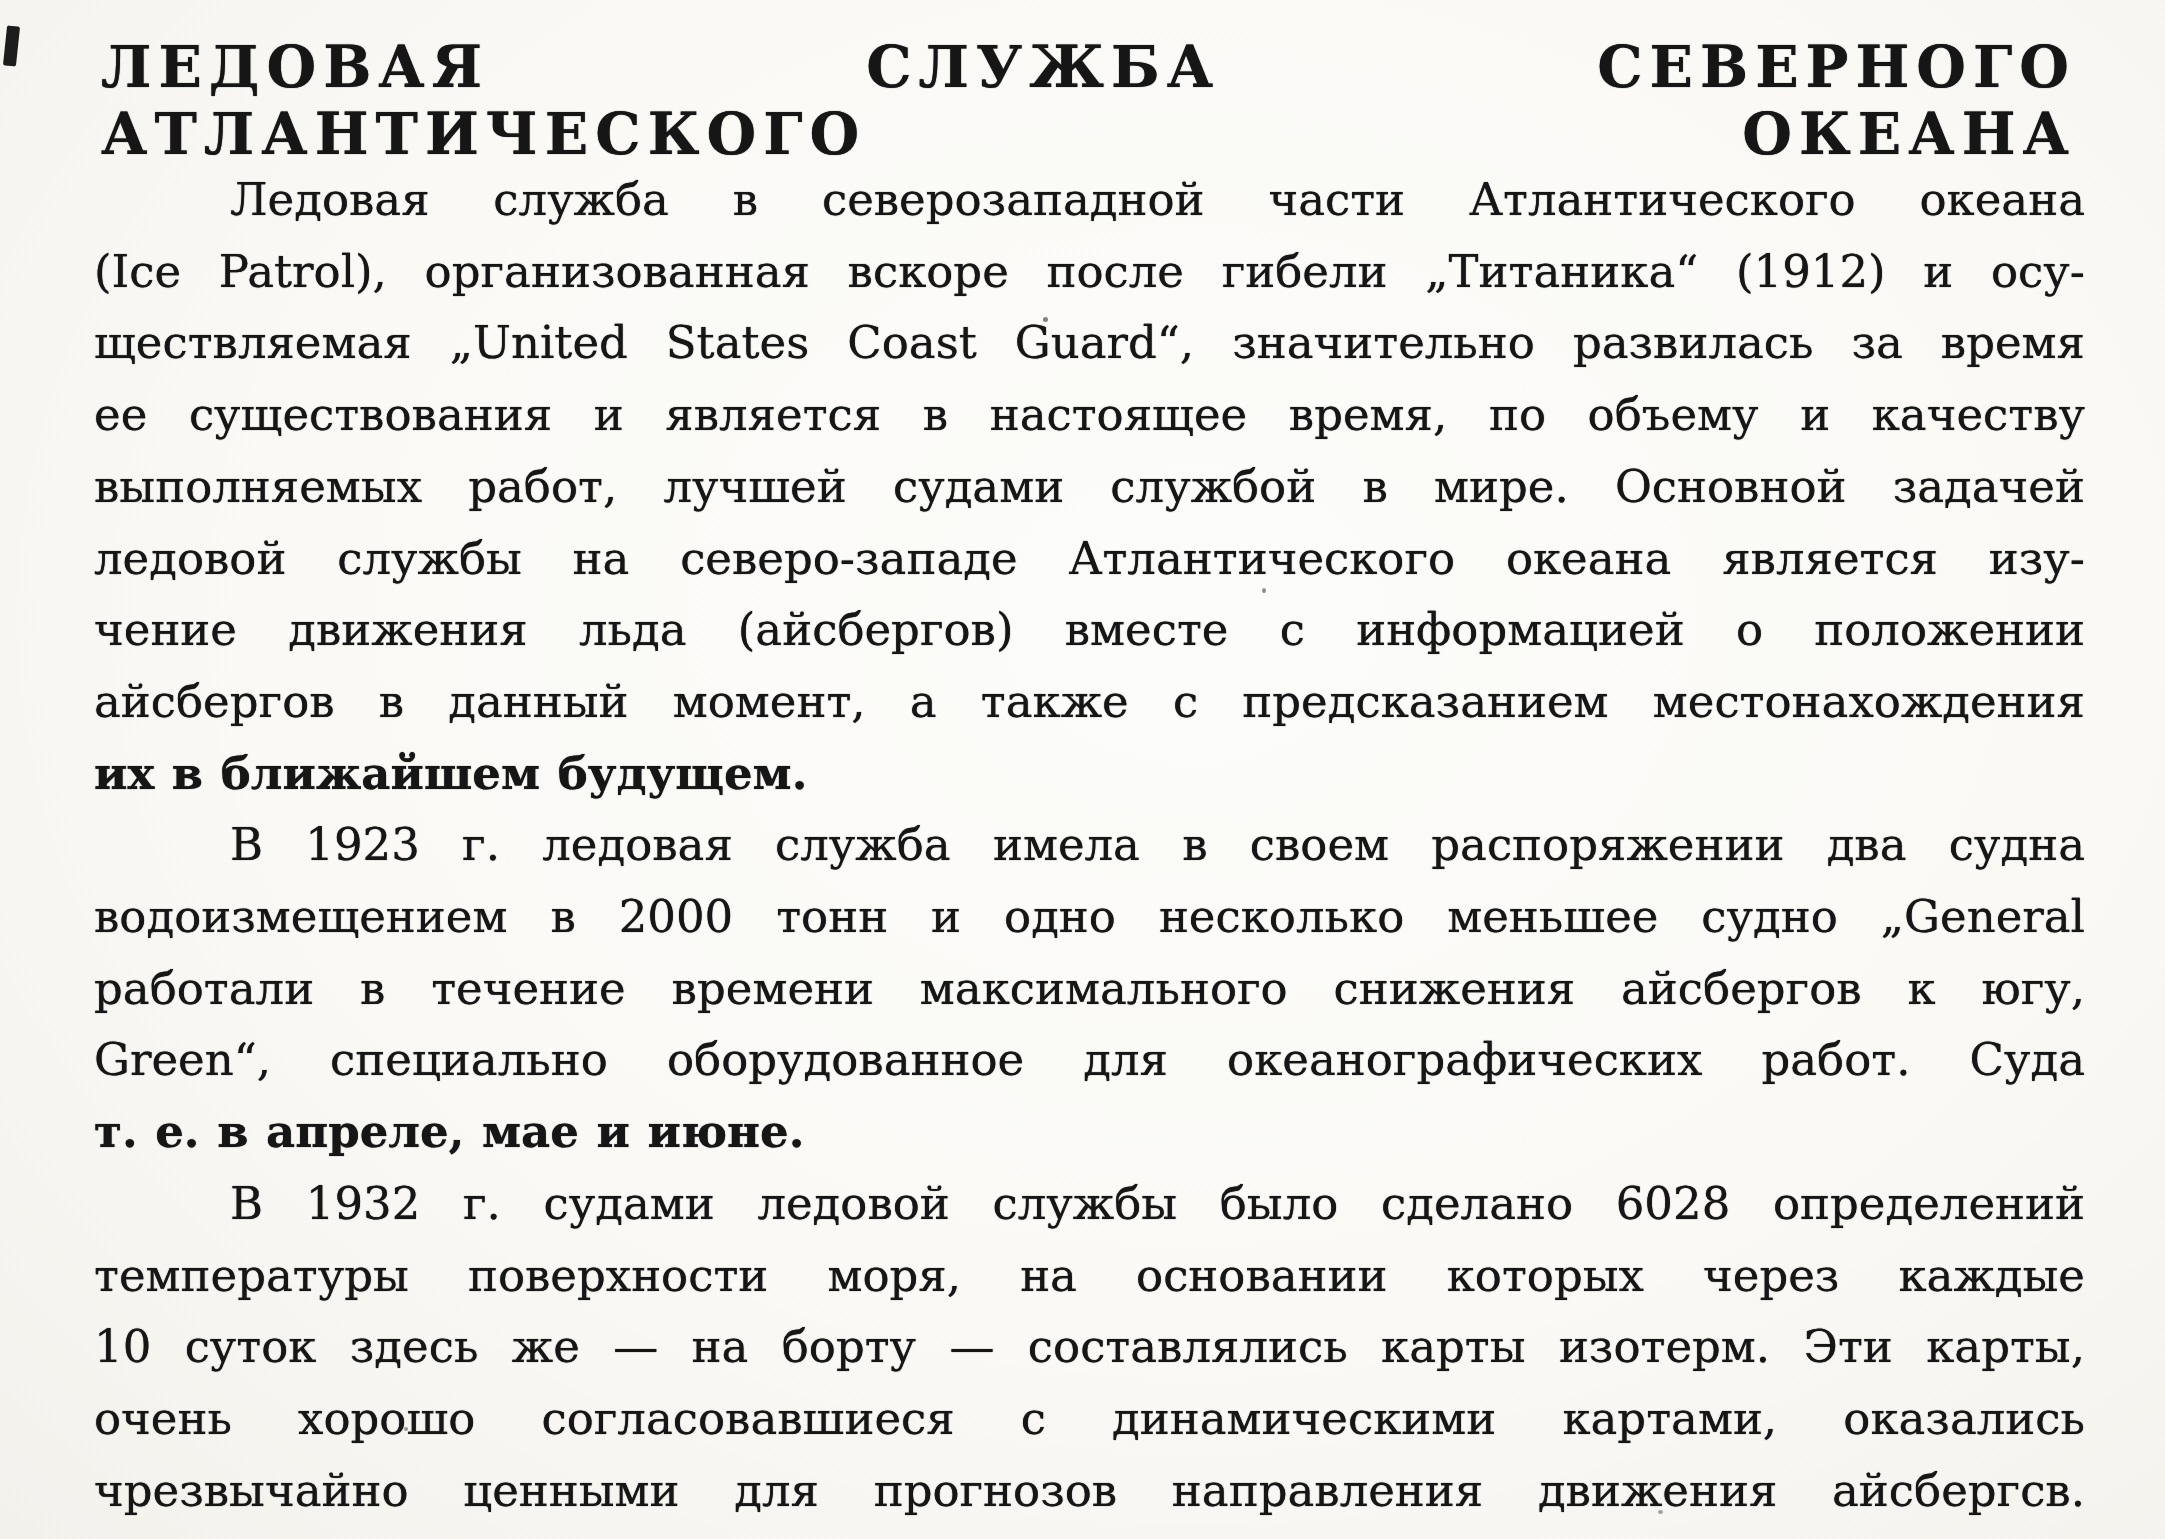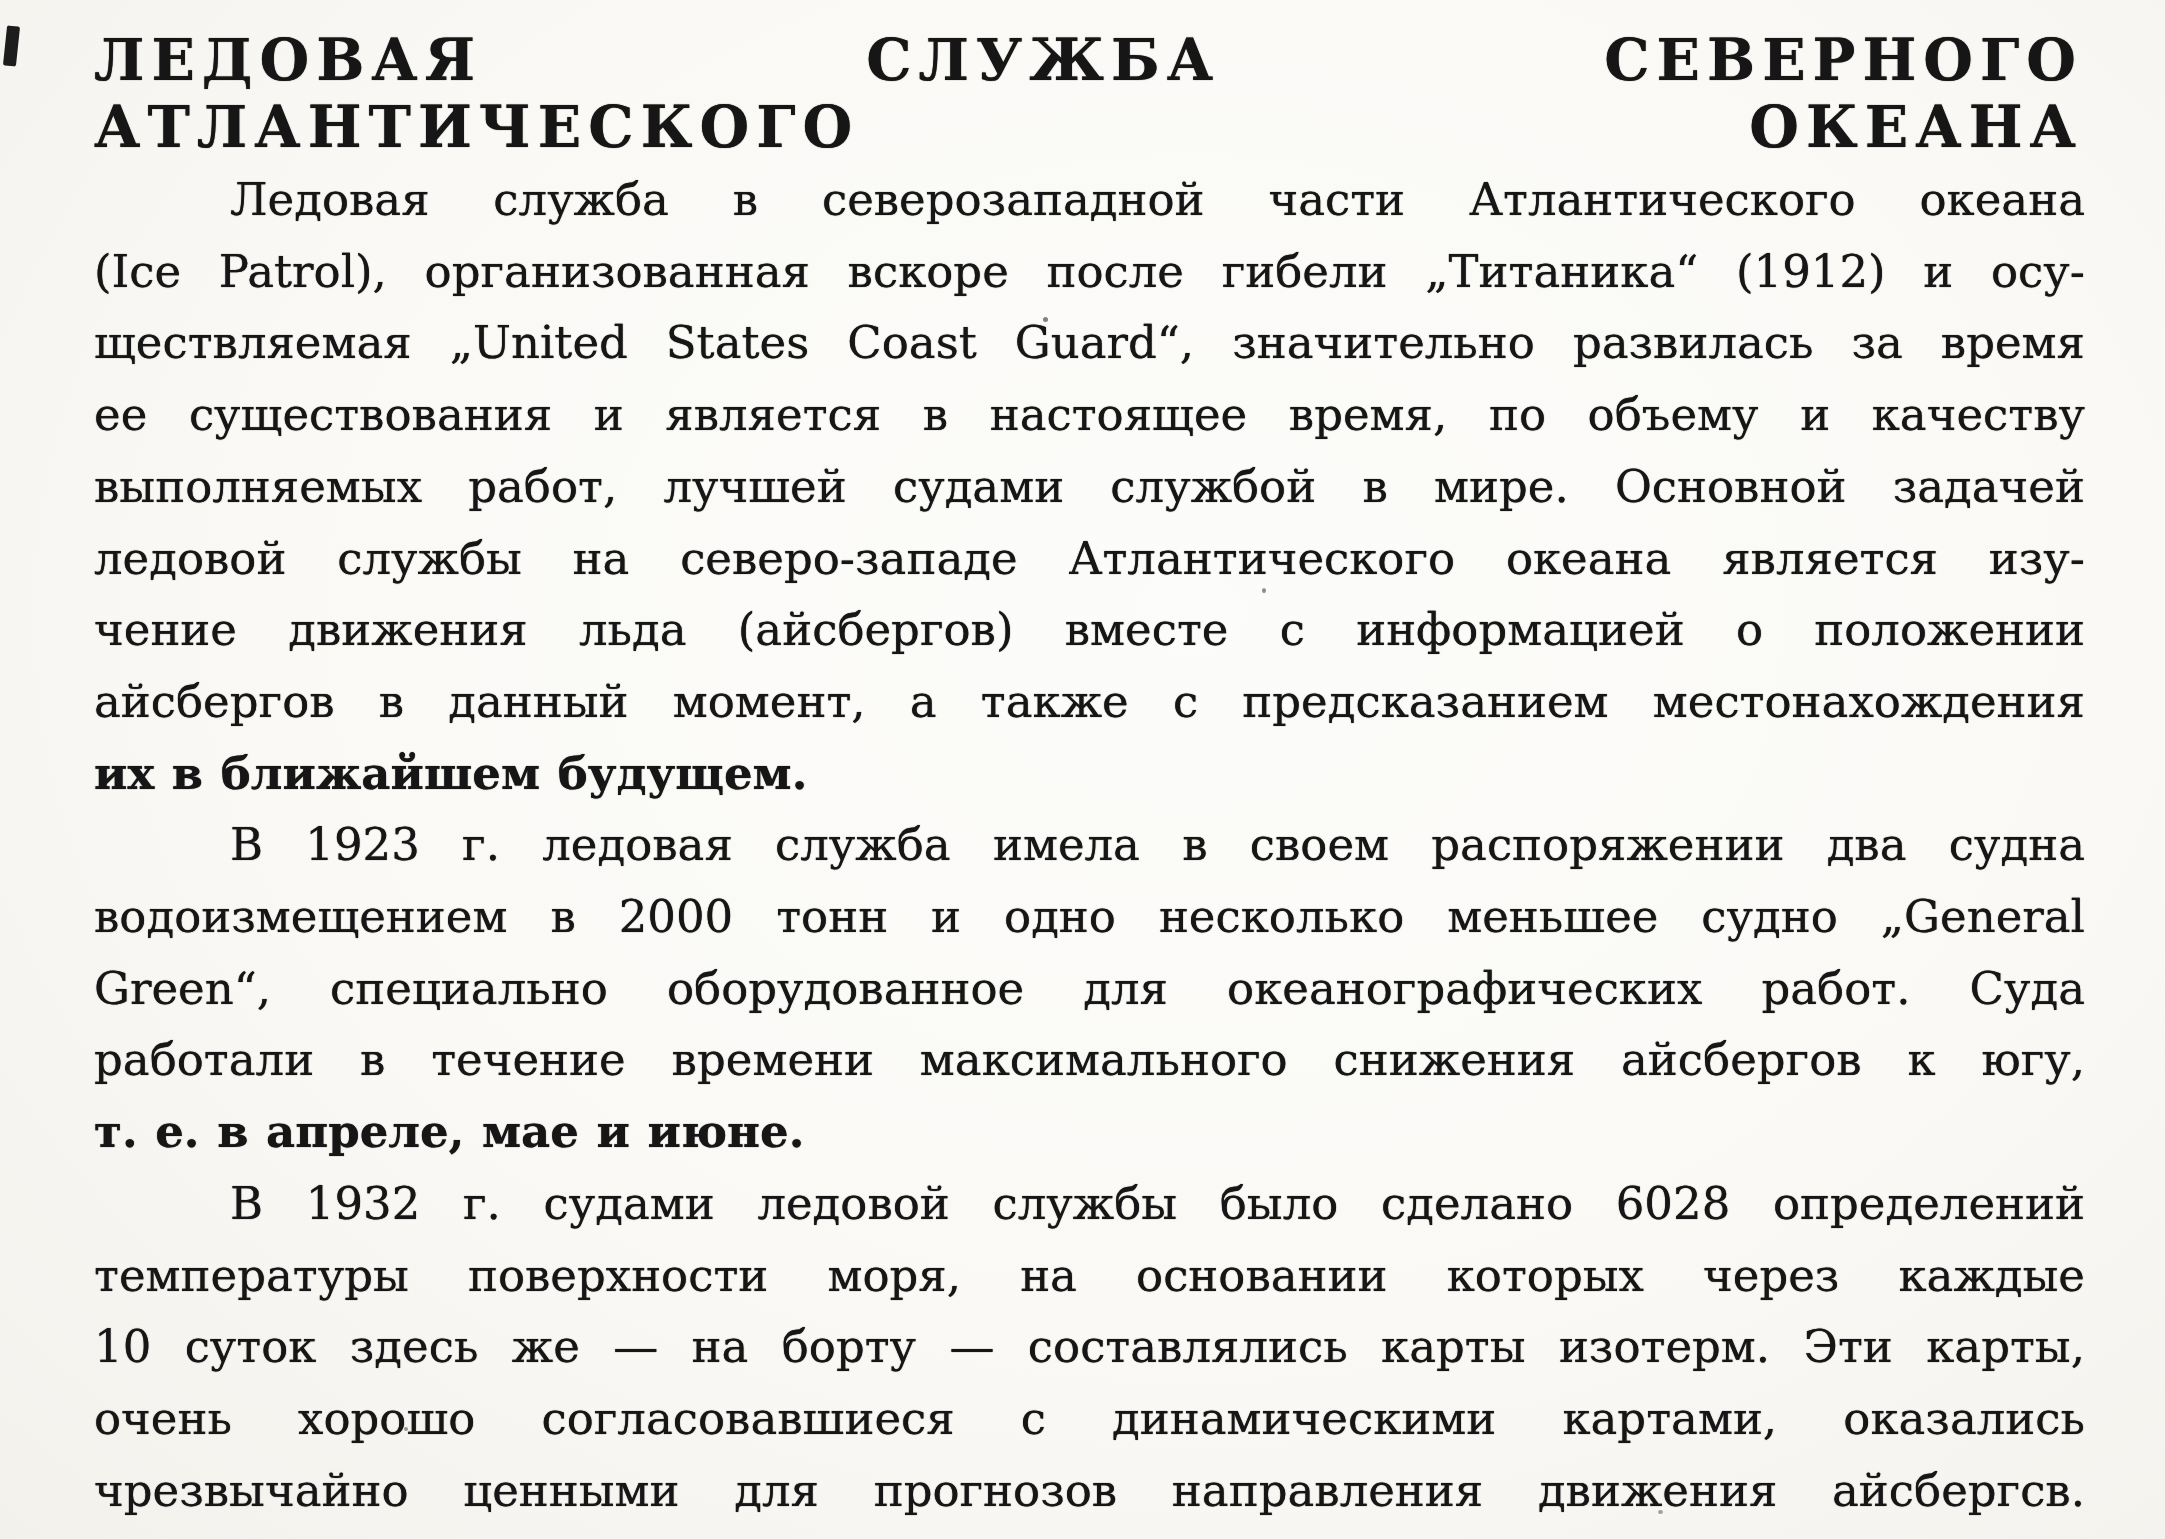--- a/index.html
+++ b/index.html
@@ -13,21 +13,21 @@
     color: #161616;
     font-family: "DejaVu Serif", "Liberation Serif", serif;
     overflow: hidden;
   }
 
   .title {
     position: absolute;
     left: 94px;
     right: 82px;
     top: 26px;
-    margin: 0;
+    margin: 7px;
     font-size: 57px;
     font-weight: bold;
     letter-spacing: 7px;
     text-align: justify;
     text-align-last: justify;
     text-shadow: 0 0 1px rgba(0,0,0,0.8);
     white-space: normal;
   }
 
   .body-text {
@@ -73,22 +73,22 @@
     <div class="line">(Ice Patrol), организованная вскоре после гибели „Титаника“ (1912) и осу-</div>
     <div class="line">ществляемая „United States Coast Guard“, значительно развилась за время</div>
     <div class="line">ее существования и является в настоящее время, по объему и качеству</div>
     <div class="line">выполняемых работ, лучшей судами службой в мире. Основной задачей</div>
     <div class="line">ледовой службы на северо-западе Атлантического океана является изу-</div>
     <div class="line">чение движения льда (айсбергов) вместе с информацией о положении</div>
     <div class="line">айсбергов в данный момент, а также с предсказанием местонахождения</div>
     <div class="line endpara">их в ближайшем будущем.</div>
     <div class="line indent">В 1923 г. ледовая служба имела в своем распоряжении два судна</div>
     <div class="line">водоизмещением в 2000 тонн и одно несколько меньшее судно „General</div>
+    <div class="line">работали в течение времени максимального снижения айсбергов к югу,</div>
     <div class="line">Green“, специально оборудованное для океанографических работ. Суда</div>
-    <div class="line">работали в течение времени максимального снижения айсбергов к югу,</div>
     <div class="line endpara">т. е. в апреле, мае и июне.</div>
     <div class="line indent">В 1932 г. судами ледовой службы было сделано 6028 определений</div>
     <div class="line">температуры поверхности моря, на основании которых через каждые</div>
     <div class="line">10 суток здесь же — на борту — составлялись карты изотерм. Эти карты,</div>
     <div class="line">очень хорошо согласовавшиеся с динамическими картами, оказались</div>
     <div class="line">чрезвычайно ценными для прогнозов направления движения айсбергсв.</div>
   </div>
 
   <div class="speck corner-mark"></div>
   <div class="speck dot-1"></div>

